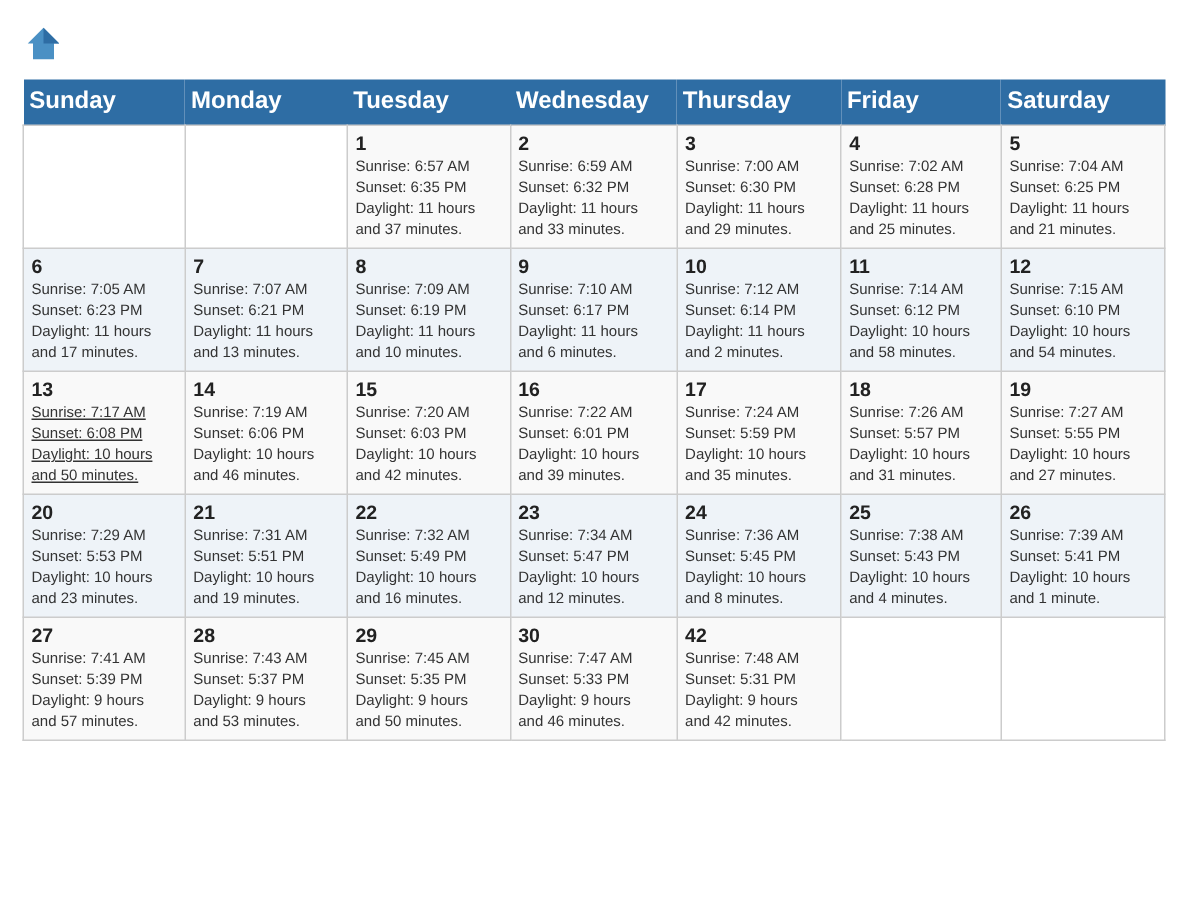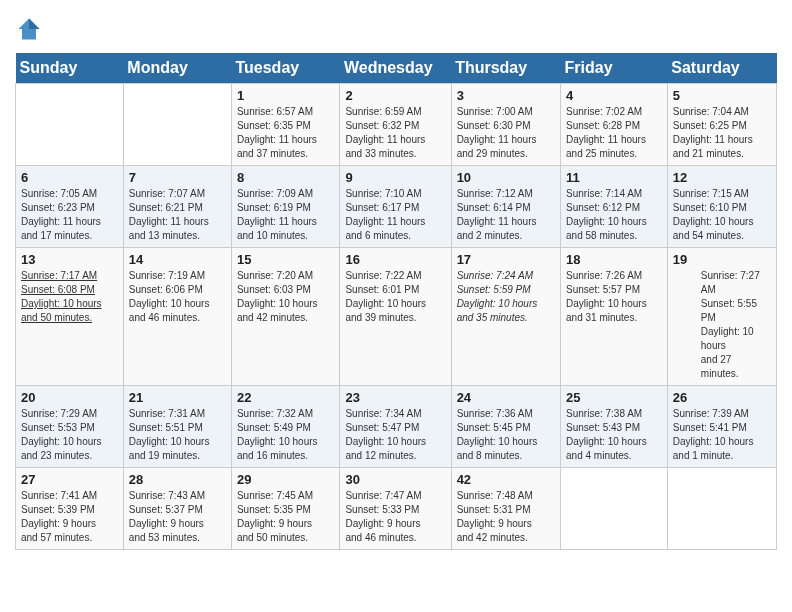--- a/index.html
+++ b/index.html
@@ -236,35 +236,35 @@
         </td>
         <td>
           <span class="day-number">16</span>
           <div class="day-info" style="white-space: pre-line;">Sunrise: 7:22 AM
 Sunset: 6:01 PM
 Daylight: 10 hours
 and 39 minutes.</div>
         </td>
         <td>
           <span class="day-number">17</span>
-          <div class="day-info" style="white-space: pre-line; font-style: italic;">Sunrise: 7:24 AM
+          <div class="day-info" style="white-space: pre-line;">Sunrise: 7:24 AM
 Sunset: 5:59 PM
 Daylight: 10 hours
 and 35 minutes.</div>
         </td>
         <td>
           <span class="day-number">18</span>
           <div class="day-info" style="white-space: pre-line;">Sunrise: 7:26 AM
 Sunset: 5:57 PM
 Daylight: 10 hours
 and 31 minutes.</div>
         </td>
         <td>
           <span class="day-number">19</span>
-          <div class="day-info" style="white-space: pre-line; margin-left: 28px;">Sunrise: 7:27 AM
+          <div class="day-info" style="white-space: pre-line;">Sunrise: 7:27 AM
 Sunset: 5:55 PM
 Daylight: 10 hours
 and 27 minutes.</div>
         </td>
       </tr>
       <tr>
         <td>
           <span class="day-number">20</span>
           <div class="day-info" style="white-space: pre-line;">Sunrise: 7:29 AM
 Sunset: 5:53 PM

